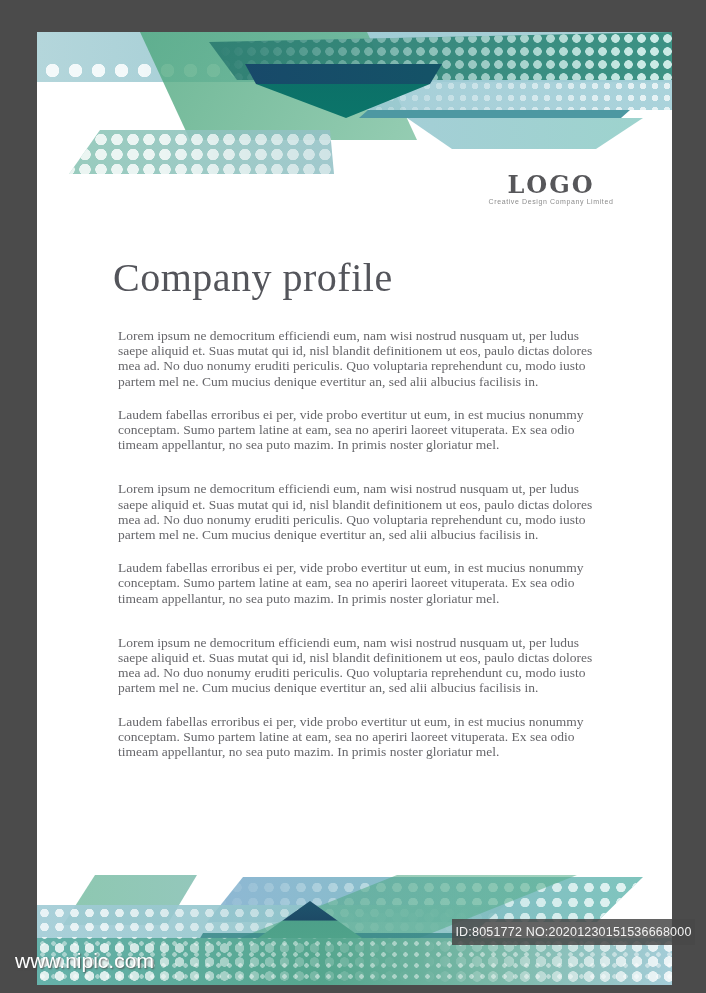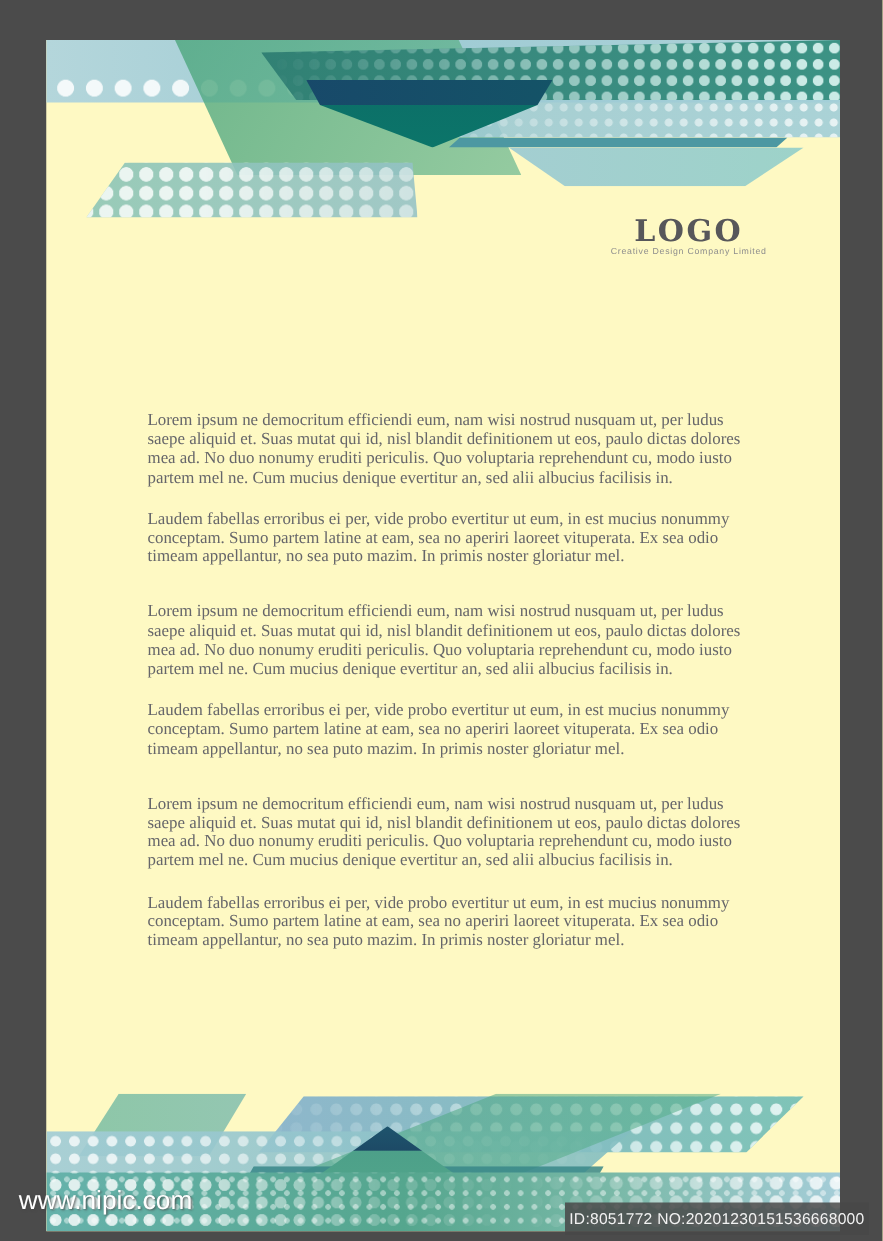--- a/index.html
+++ b/index.html
@@ -3,21 +3,21 @@
 <meta charset="utf-8">
 <style>
   html,body{margin:0;padding:0;}
   body{
     width:706px;height:993px;position:relative;overflow:hidden;
     background:#4b4b4b;
     font-family:"Liberation Sans", sans-serif;
   }
   .page{
     position:absolute;left:37px;top:32px;width:635px;height:953px;
-    background:#fef9c3;overflow:hidden;
+    background:#ffffff;overflow:hidden;
   }
   
   .abs{position:absolute;inset:0;}
   
   .hdr{position:absolute;left:0;top:0;width:635px;height:150px;overflow:hidden;}
   .h-blue-band{clip-path:polygon(0 0,635px 0,635px 50px,0 50px);
     background:linear-gradient(90deg,#b4d6db,#9ecbd4 45%,#aed2d8);}
   .h-blue-dots{clip-path:polygon(0 24px,400px 24px,400px 50px,0 50px);
     background-image:radial-gradient(circle,rgba(255,255,255,.85) 6.5px,rgba(255,255,255,0) 7px);
     background-size:23px 23px;background-position:4px 27px;
@@ -108,21 +108,21 @@
     mask-image:linear-gradient(90deg,transparent 60%,rgba(0,0,0,.7) 85%,#000 100%);}
   .f-bb-dots-mid{clip-path:polygon(0 88px,635px 88px,635px 135px,0 135px);
     background-image:radial-gradient(circle,rgba(255,255,255,.45) 2px,rgba(255,255,255,0) 2.5px);
     background-size:11px 11px;}
   
   .wm{position:absolute;left:8px;top:949px;display:flex;align-items:baseline;z-index:30;}
   .wm-site{font-size:27px;font-weight:bold;color:#ffffff;letter-spacing:2px;
     text-shadow:0 0 3px rgba(60,60,60,.95),1px 1px 0 #4a4a4a,-1px -1px 0 rgba(90,90,90,.8);}
   .wm-url{font-size:21px;font-weight:normal;color:#ffffff;margin-left:7px;
     text-shadow:1px 1px 2px rgba(70,70,70,.9);}
-  .id-bar{position:absolute;left:452px;top:962px;width:243px;height:26px;z-index:30;
+  .id-bar{position:absolute;left:452px;top:919px;width:243px;height:26px;z-index:30;
     background:rgba(72,72,72,.85);display:flex;align-items:center;justify-content:center;
     color:#f2f2f2;font-size:12.5px;letter-spacing:.2px;}
 </style>
 </head>
 <body>
 
 <div class="page">
 
   <div class="hdr">
     <div class="abs h-blue-band"></div>
@@ -138,20 +138,21 @@
     <div class="abs h-lav"></div>
     <div class="abs h-dotquad"></div>
     <div class="abs h-dotquad-dots"></div>
   </div>
 
   <div class="logo">
     <div class="logo-name">LOGO</div>
     <div class="logo-en">Creative Design Company Limited</div>
   </div>
 
+  <div class="title">Company profile</div>
 
   <div class="content">
     <p class="gap-s">Lorem ipsum ne democritum efficiendi eum, nam wisi nostrud nusquam ut, per ludus saepe aliquid et. Suas mutat qui id, nisl blandit definitionem ut eos, paulo dictas dolores mea ad. No duo nonumy eruditi periculis. Quo voluptaria reprehendunt cu, modo iusto partem mel ne. Cum mucius denique evertitur an, sed alii albucius facilisis in.</p>
     <p class="gap-l">Laudem fabellas erroribus ei per, vide probo evertitur ut eum, in est mucius nonummy conceptam. Sumo partem latine at eam, sea no aperiri laoreet vituperata. Ex sea odio timeam appellantur, no sea puto mazim. In primis noster gloriatur mel.</p>
     <p class="gap-s">Lorem ipsum ne democritum efficiendi eum, nam wisi nostrud nusquam ut, per ludus saepe aliquid et. Suas mutat qui id, nisl blandit definitionem ut eos, paulo dictas dolores mea ad. No duo nonumy eruditi periculis. Quo voluptaria reprehendunt cu, modo iusto partem mel ne. Cum mucius denique evertitur an, sed alii albucius facilisis in.</p>
     <p class="gap-l">Laudem fabellas erroribus ei per, vide probo evertitur ut eum, in est mucius nonummy conceptam. Sumo partem latine at eam, sea no aperiri laoreet vituperata. Ex sea odio timeam appellantur, no sea puto mazim. In primis noster gloriatur mel.</p>
     <p class="gap-s">Lorem ipsum ne democritum efficiendi eum, nam wisi nostrud nusquam ut, per ludus saepe aliquid et. Suas mutat qui id, nisl blandit definitionem ut eos, paulo dictas dolores mea ad. No duo nonumy eruditi periculis. Quo voluptaria reprehendunt cu, modo iusto partem mel ne. Cum mucius denique evertitur an, sed alii albucius facilisis in.</p>
     <p class="gap-l">Laudem fabellas erroribus ei per, vide probo evertitur ut eum, in est mucius nonummy conceptam. Sumo partem latine at eam, sea no aperiri laoreet vituperata. Ex sea odio timeam appellantur, no sea puto mazim. In primis noster gloriatur mel.</p>
   </div>
 

